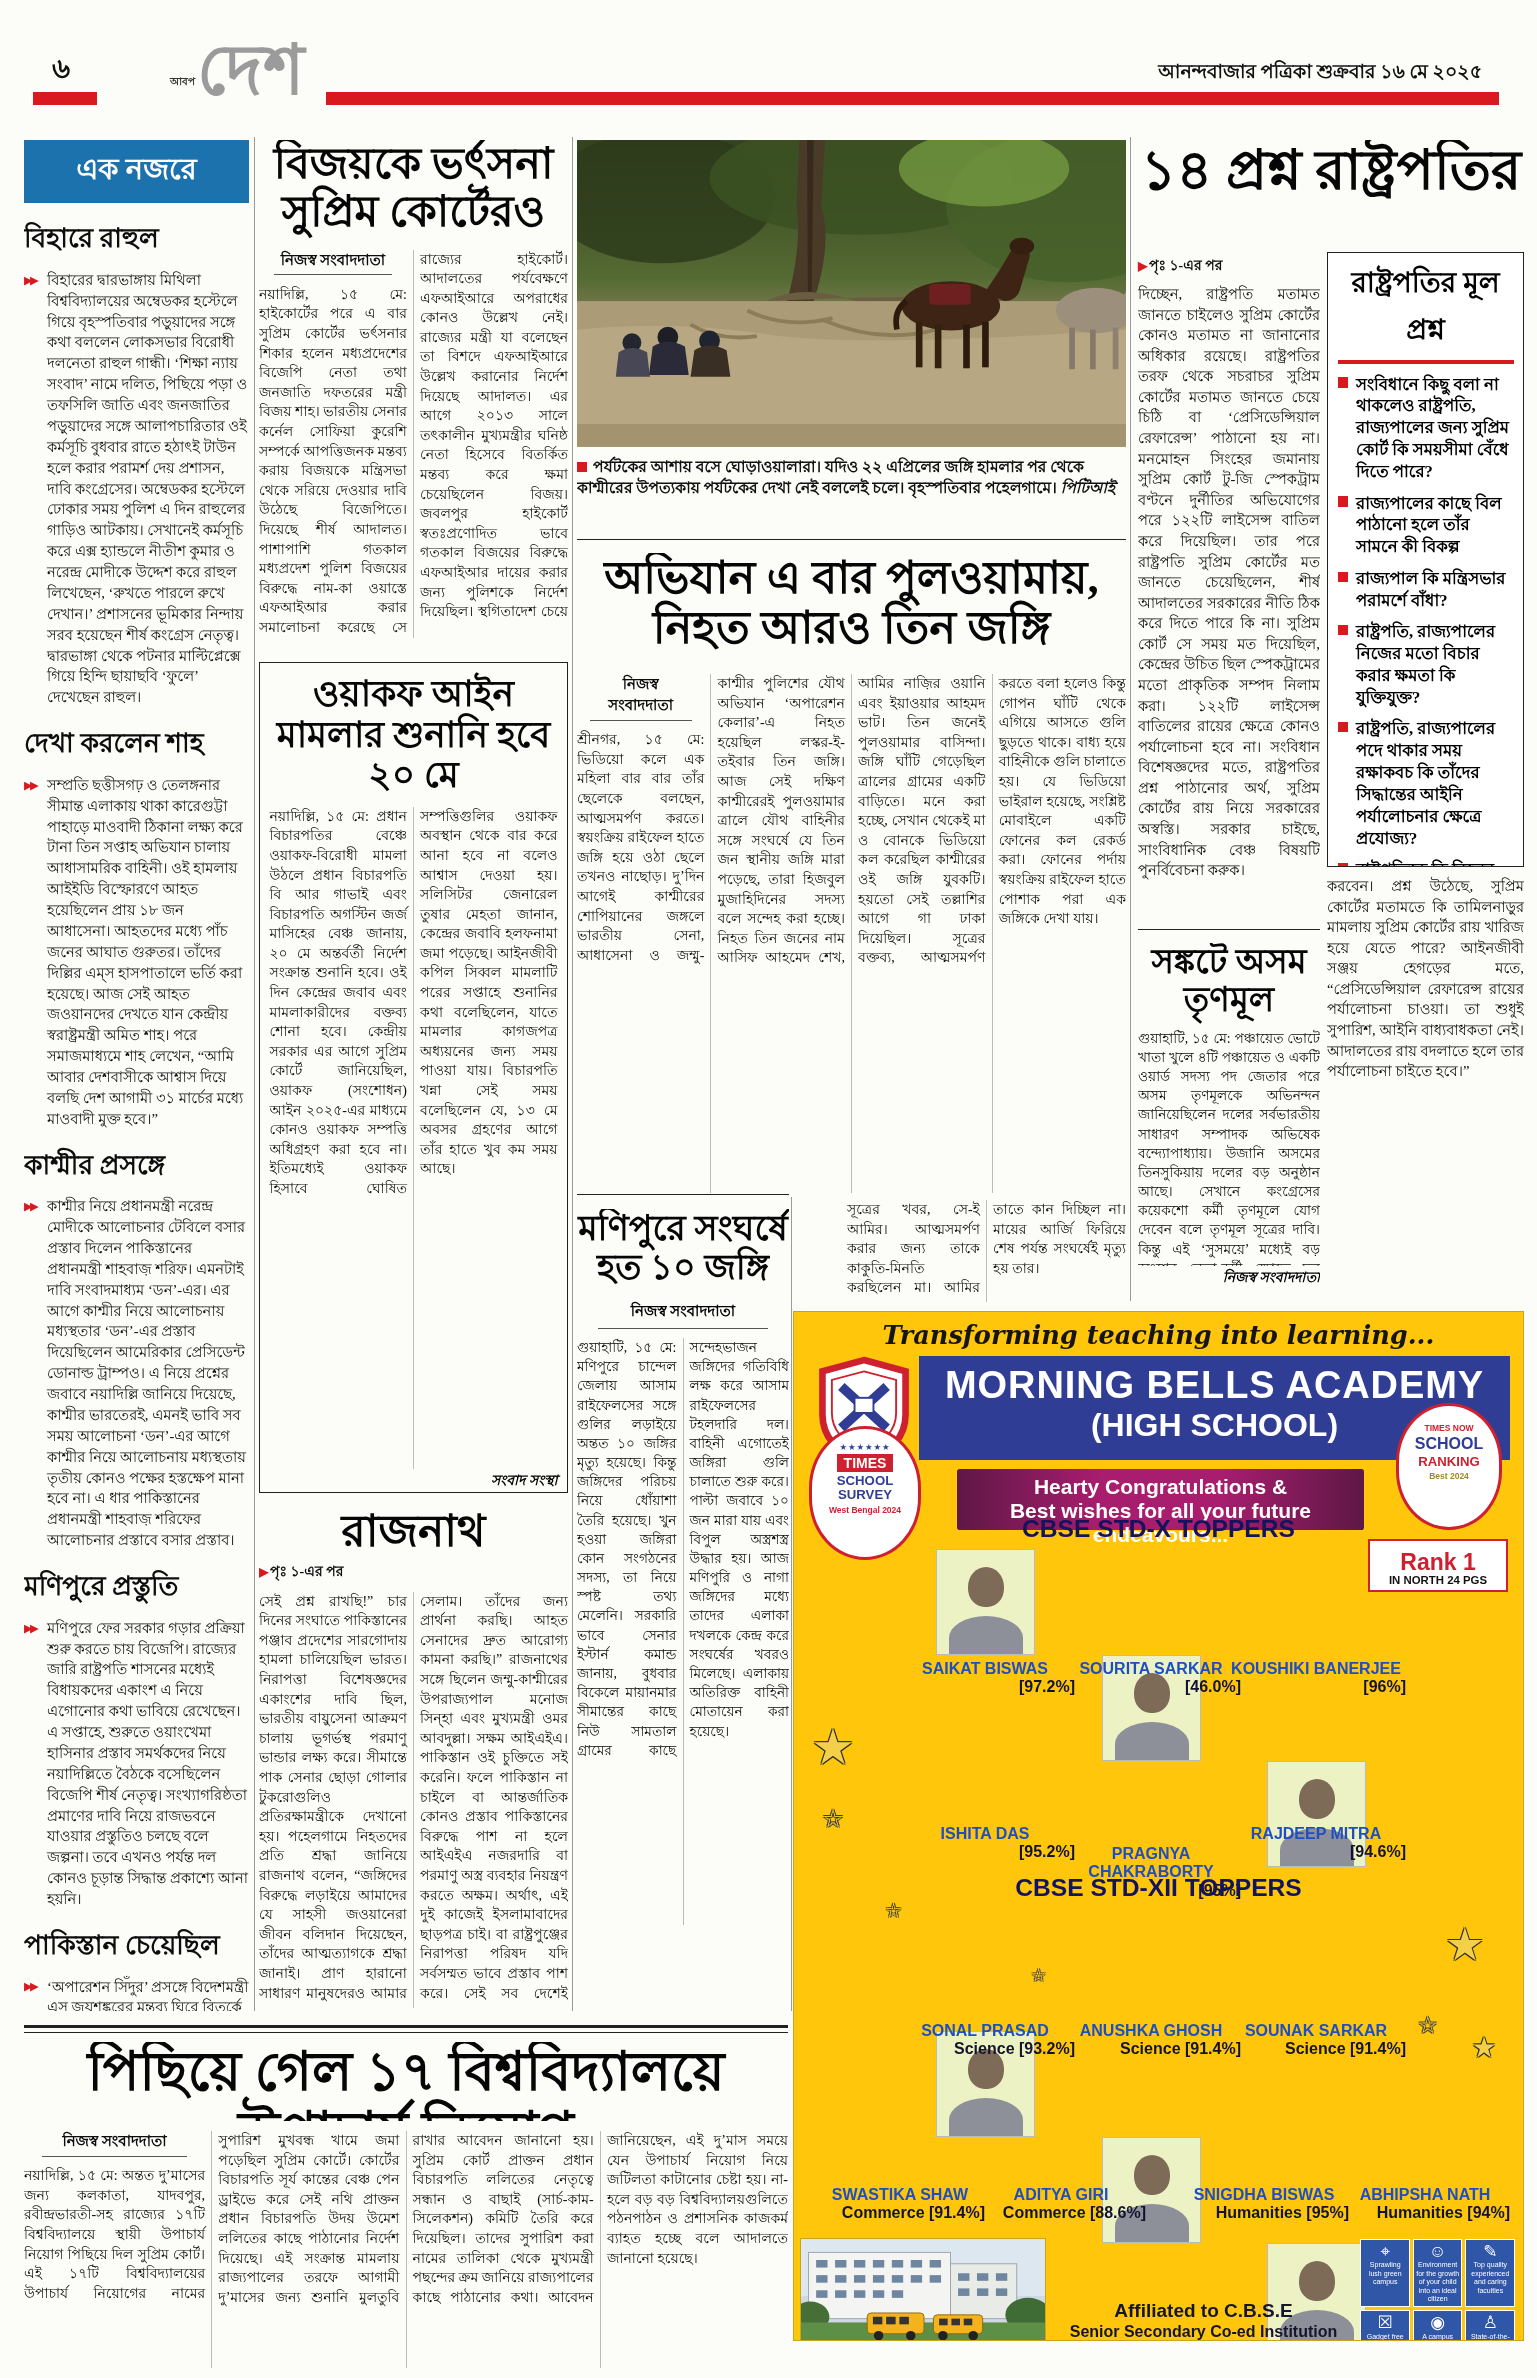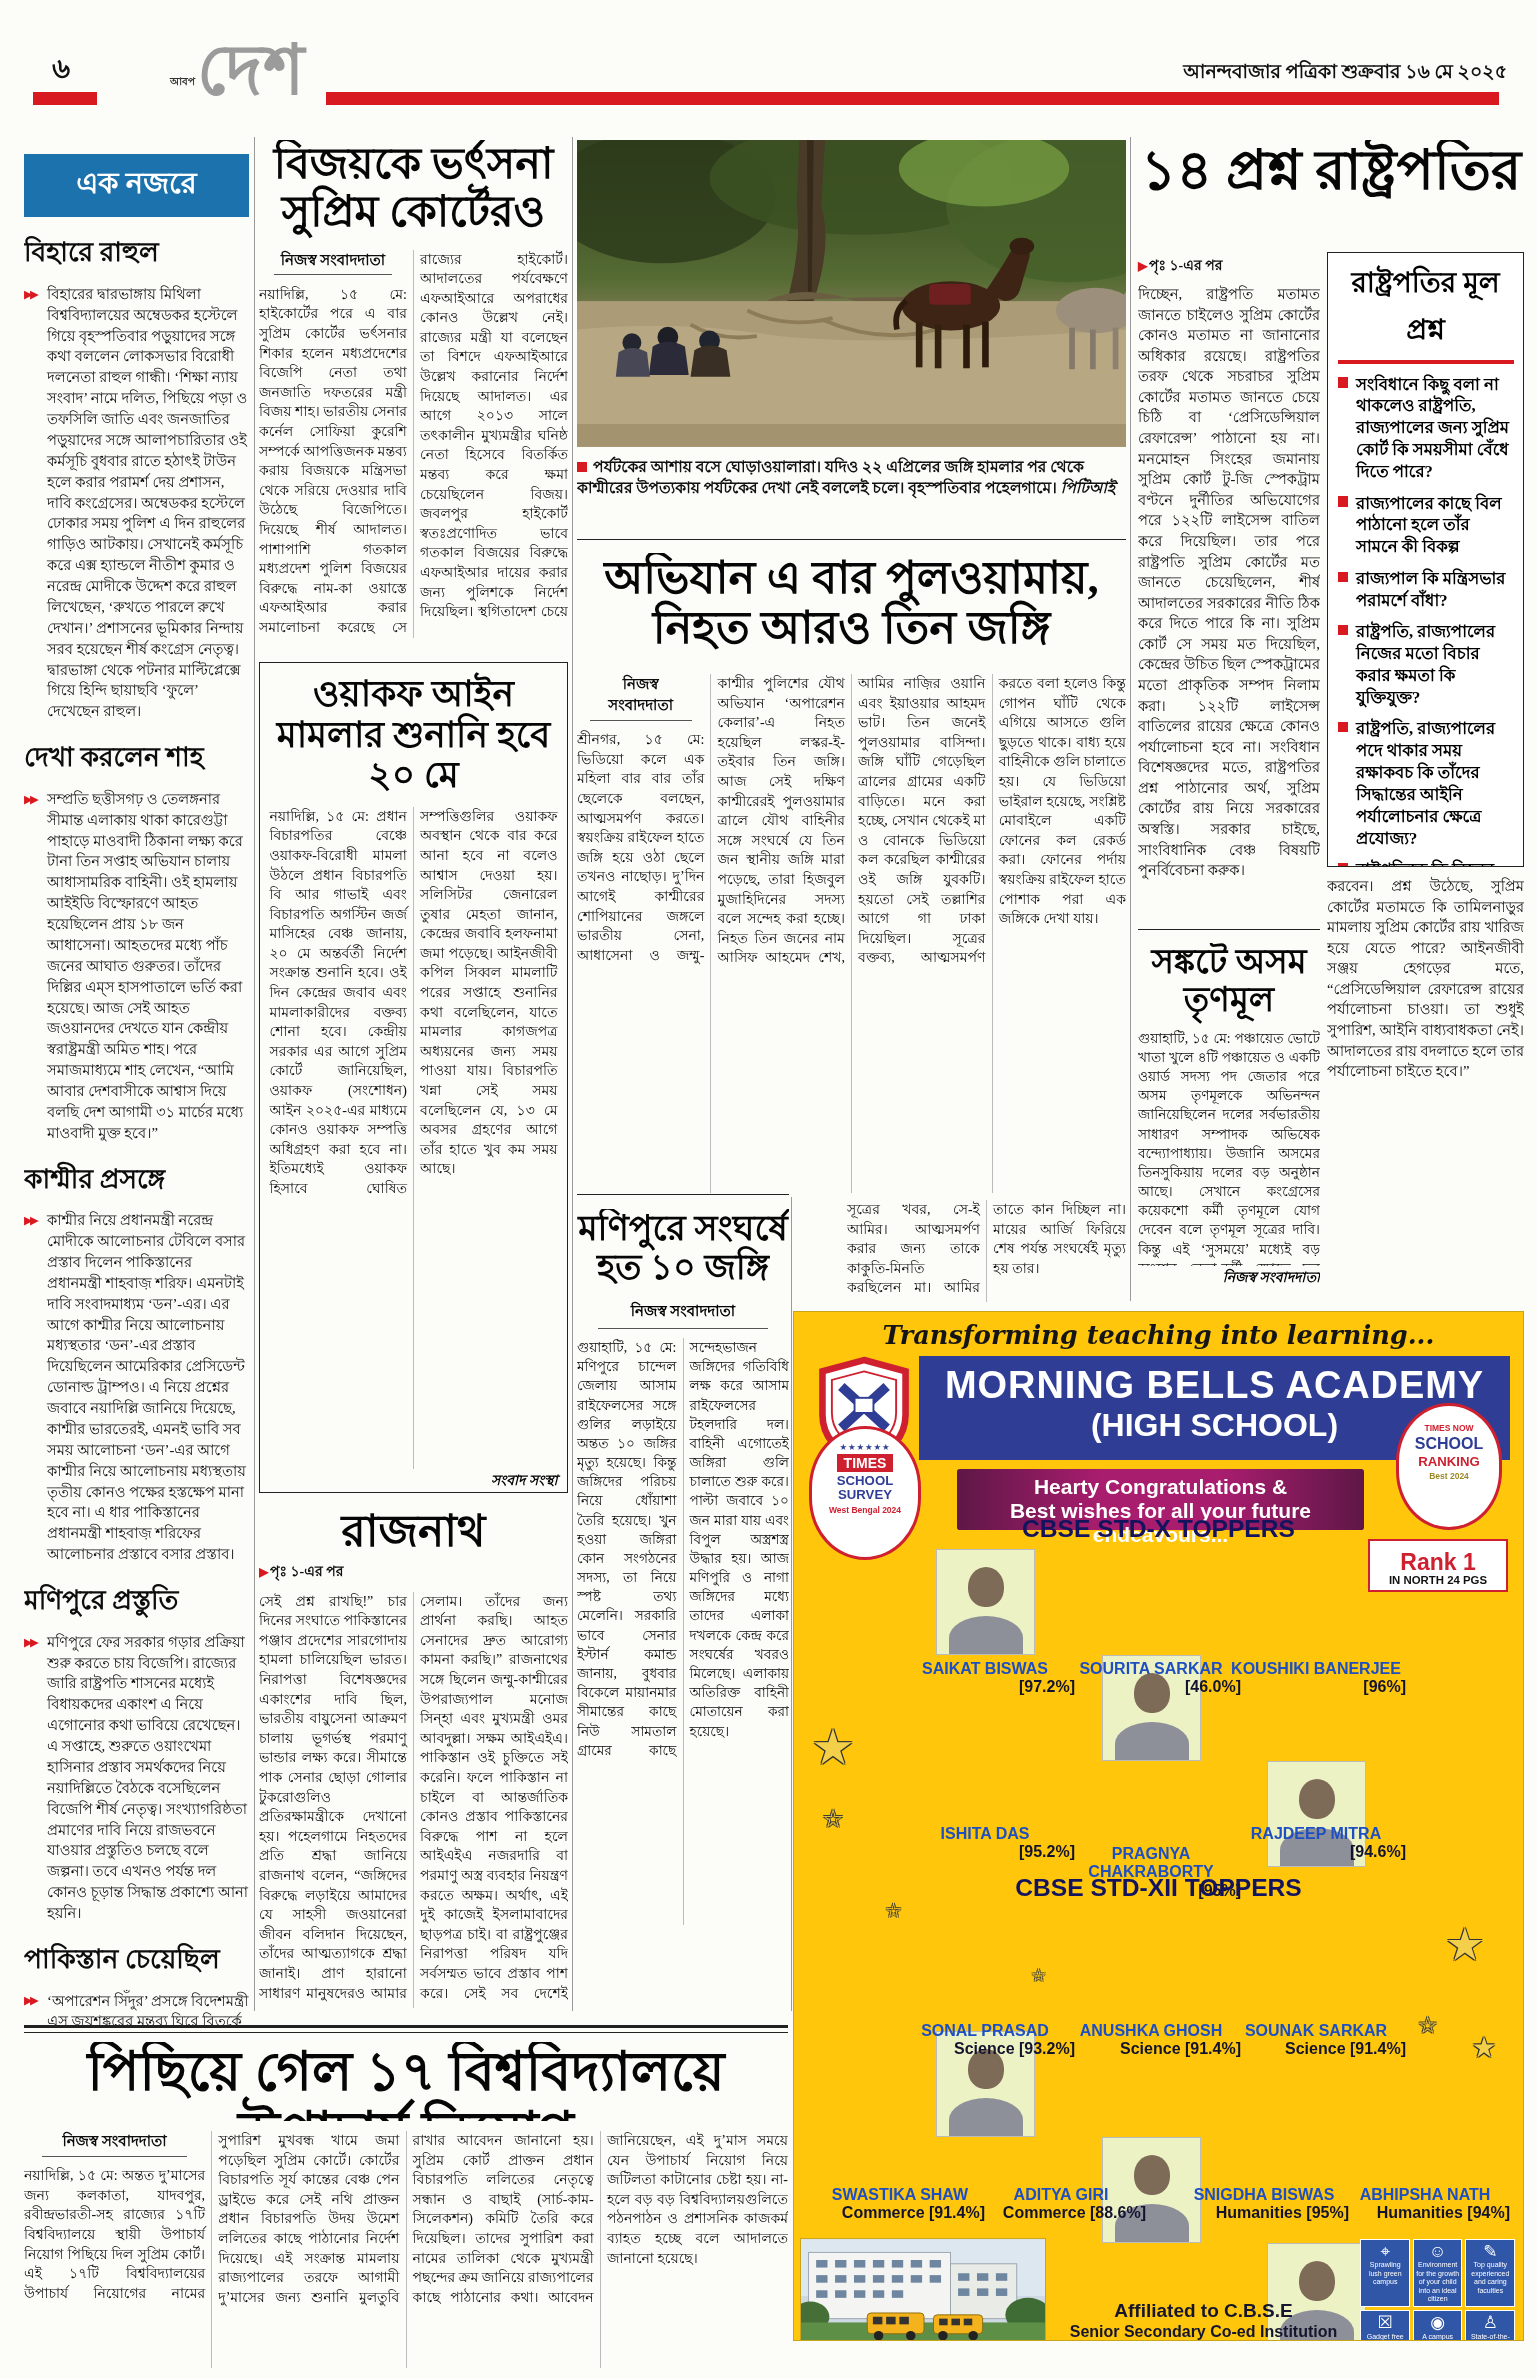--- a/index.html
+++ b/index.html
@@ -84,28 +84,28 @@
 </head>
 <body>
 
 <div class="canvas">
 
   <div class="abs pageno" style="left:52px; top:47px;">৬</div>
   <div class="abs masthead-small" style="left:170px; top:74px;">আবপ</div>
   <div class="abs masthead" style="left:197px; top:36px;">দেশ</div>
   <div class="abs redbar" style="left:33px; top:92px; width:64px;"></div>
   <div class="abs redbar" style="left:326px; top:92px; width:1173px;"></div>
-  <div class="abs dateline" style="right:31px; top:57px; width:473px;">আনন্দবাজার পত্রিকা শুক্রবার ১৬ মে ২০২৫</div>
+  <div class="abs dateline" style="right:56px; top:57px; width:473px;">আনন্দবাজার পত্রিকা শুক্রবার ১৬ মে ২০২৫</div>
 
   <div class="abs vline" style="left:254px; top:137px; height:1874px;"></div>
   <div class="abs vline" style="left:572px; top:137px; height:1874px;"></div>
   <div class="abs vline" style="left:1130px; top:137px; height:1164px;"></div>
   <div class="abs vline" style="left:791px; top:1197px; height:814px;"></div>
 
-  <div class="abs" style="left:24px; top:140px; width:225px; height:1871px; overflow:hidden;margin-top:14px;">
+  <div class="abs" style="left:24px; top:140px; width:225px; height:1871px; overflow:hidden;">
     <div class="sb-head">এক নজরে</div>
 
     <div class="brief">
       <div class="brief-h">বিহারে রাহুল</div>
       <div class="brief-b"><span class="marker">▶▶</span><span>বিহারের দ্বারভাঙ্গায় মিথিলা বিশ্ববিদ্যালয়ের অম্বেডকর হস্টেলে গিয়ে বৃহস্পতিবার পড়ুয়াদের সঙ্গে কথা বললেন লোকসভার বিরোধী দলনেতা রাহুল গান্ধী। ‘শিক্ষা ন্যায় সংবাদ’ নামে দলিত, পিছিয়ে পড়া ও তফসিলি জাতি এবং জনজাতির পড়ুয়াদের সঙ্গে আলাপচারিতার ওই কর্মসূচি বুধবার রাতে হঠাৎই টাউন হলে করার পরামর্শ দেয় প্রশাসন, দাবি কংগ্রেসের। অম্বেডকর হস্টেলে ঢোকার সময় পুলিশ এ দিন রাহুলের গাড়িও আটকায়। সেখানেই কর্মসূচি করে এক্স হ্যান্ডলে নীতীশ কুমার ও নরেন্দ্র মোদীকে উদ্দেশ করে রাহুল লিখেছেন, ‘রুখতে পারলে রুখে দেখান।’ প্রশাসনের ভূমিকার নিন্দায় সরব হয়েছেন শীর্ষ কংগ্রেস নেতৃত্ব। দ্বারভাঙ্গা থেকে পটনার মাল্টিপ্লেক্সে গিয়ে হিন্দি ছায়াছবি ‘ফুলে’ দেখেছেন রাহুল।</span></div>
     </div>
     <div class="brief">
       <div class="brief-h">দেখা করলেন শাহ</div>
       <div class="brief-b"><span class="marker">▶▶</span><span>সম্প্রতি ছত্তীসগঢ় ও তেলঙ্গনার সীমান্ত এলাকায় থাকা কারেগুট্টা পাহাড়ে মাওবাদী ঠিকানা লক্ষ্য করে টানা তিন সপ্তাহ অভিযান চালায় আধাসামরিক বাহিনী। ওই হামলায় আইইডি বিস্ফোরণে আহত হয়েছিলেন প্রায় ১৮ জন আধাসেনা। আহতদের মধ্যে পাঁচ জনের আঘাত গুরুতর। তাঁদের দিল্লির এম্‌স হাসপাতালে ভর্তি করা হয়েছে। আজ সেই আহত জওয়ানদের দেখতে যান কেন্দ্রীয় স্বরাষ্ট্রমন্ত্রী অমিত শাহ। পরে সমাজমাধ্যমে শাহ লেখেন, “আমি আবার দেশবাসীকে আশ্বাস দিয়ে বলছি দেশ আগামী ৩১ মার্চের মধ্যে মাওবাদী মুক্ত হবে।”</span></div>
     </div>

